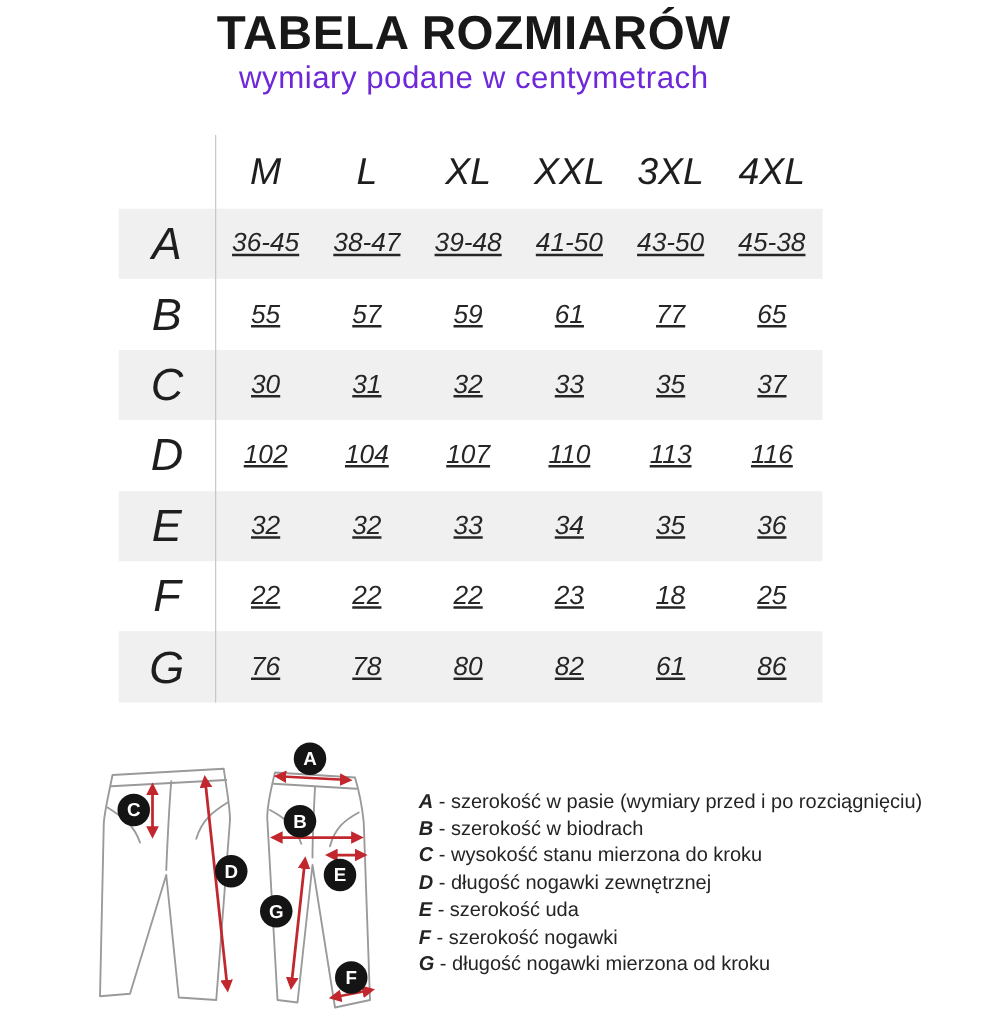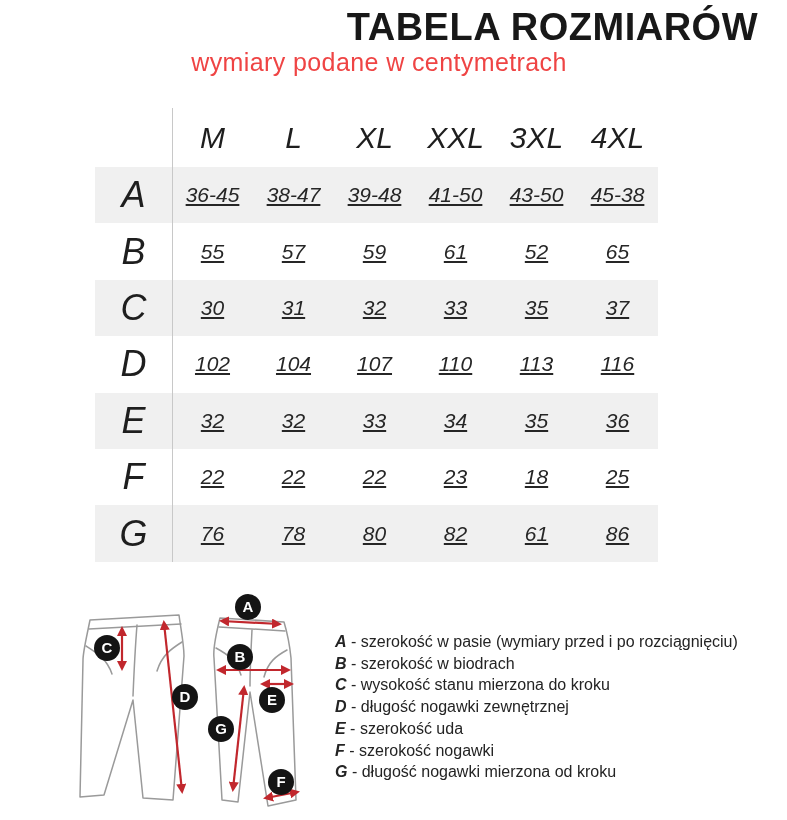--- a/index.html
+++ b/index.html
@@ -11,35 +11,35 @@
     overflow: hidden;
     font-family: "Liberation Sans", sans-serif;
     color: #1e1e1e;
   }
 
   
   .page-title {
     position: absolute;
     top: 6px; left: 0;
     width: 758px;
-    text-align: right;
+    text-align: center;
     font-size: 38px;
     font-weight: 700;
     letter-spacing: 0.5px;
     color: #181818;
   }
   .page-subtitle {
     position: absolute;
     top: 48px; left: 0;
     width: 758px;
     text-align: center;
     font-size: 25px;
     font-weight: 400;
     letter-spacing: 0.4px;
-    color: #ef4444;
+    color: #6d28d9;
   }
 
   
   .size-table {
     position: absolute;
     left: 95px; top: 108px;
     width: 563px;
   }
   .thead { display: flex; height: 59px; }
   .hlabel { width: 77px; }
@@ -131,21 +131,21 @@
         <div class="tcell">41-50</div>
         <div class="tcell">43-50</div>
         <div class="tcell">45-38</div>
       </div>
       <div class="trow">
         <div class="rlabel">B</div>
         <div class="tcell">55</div>
         <div class="tcell">57</div>
         <div class="tcell">59</div>
         <div class="tcell">61</div>
-        <div class="tcell">52</div>
+        <div class="tcell">77</div>
         <div class="tcell">65</div>
       </div>
       <div class="trow stripe">
         <div class="rlabel">C</div>
         <div class="tcell">30</div>
         <div class="tcell">31</div>
         <div class="tcell">32</div>
         <div class="tcell">33</div>
         <div class="tcell">35</div>
         <div class="tcell">37</div>

